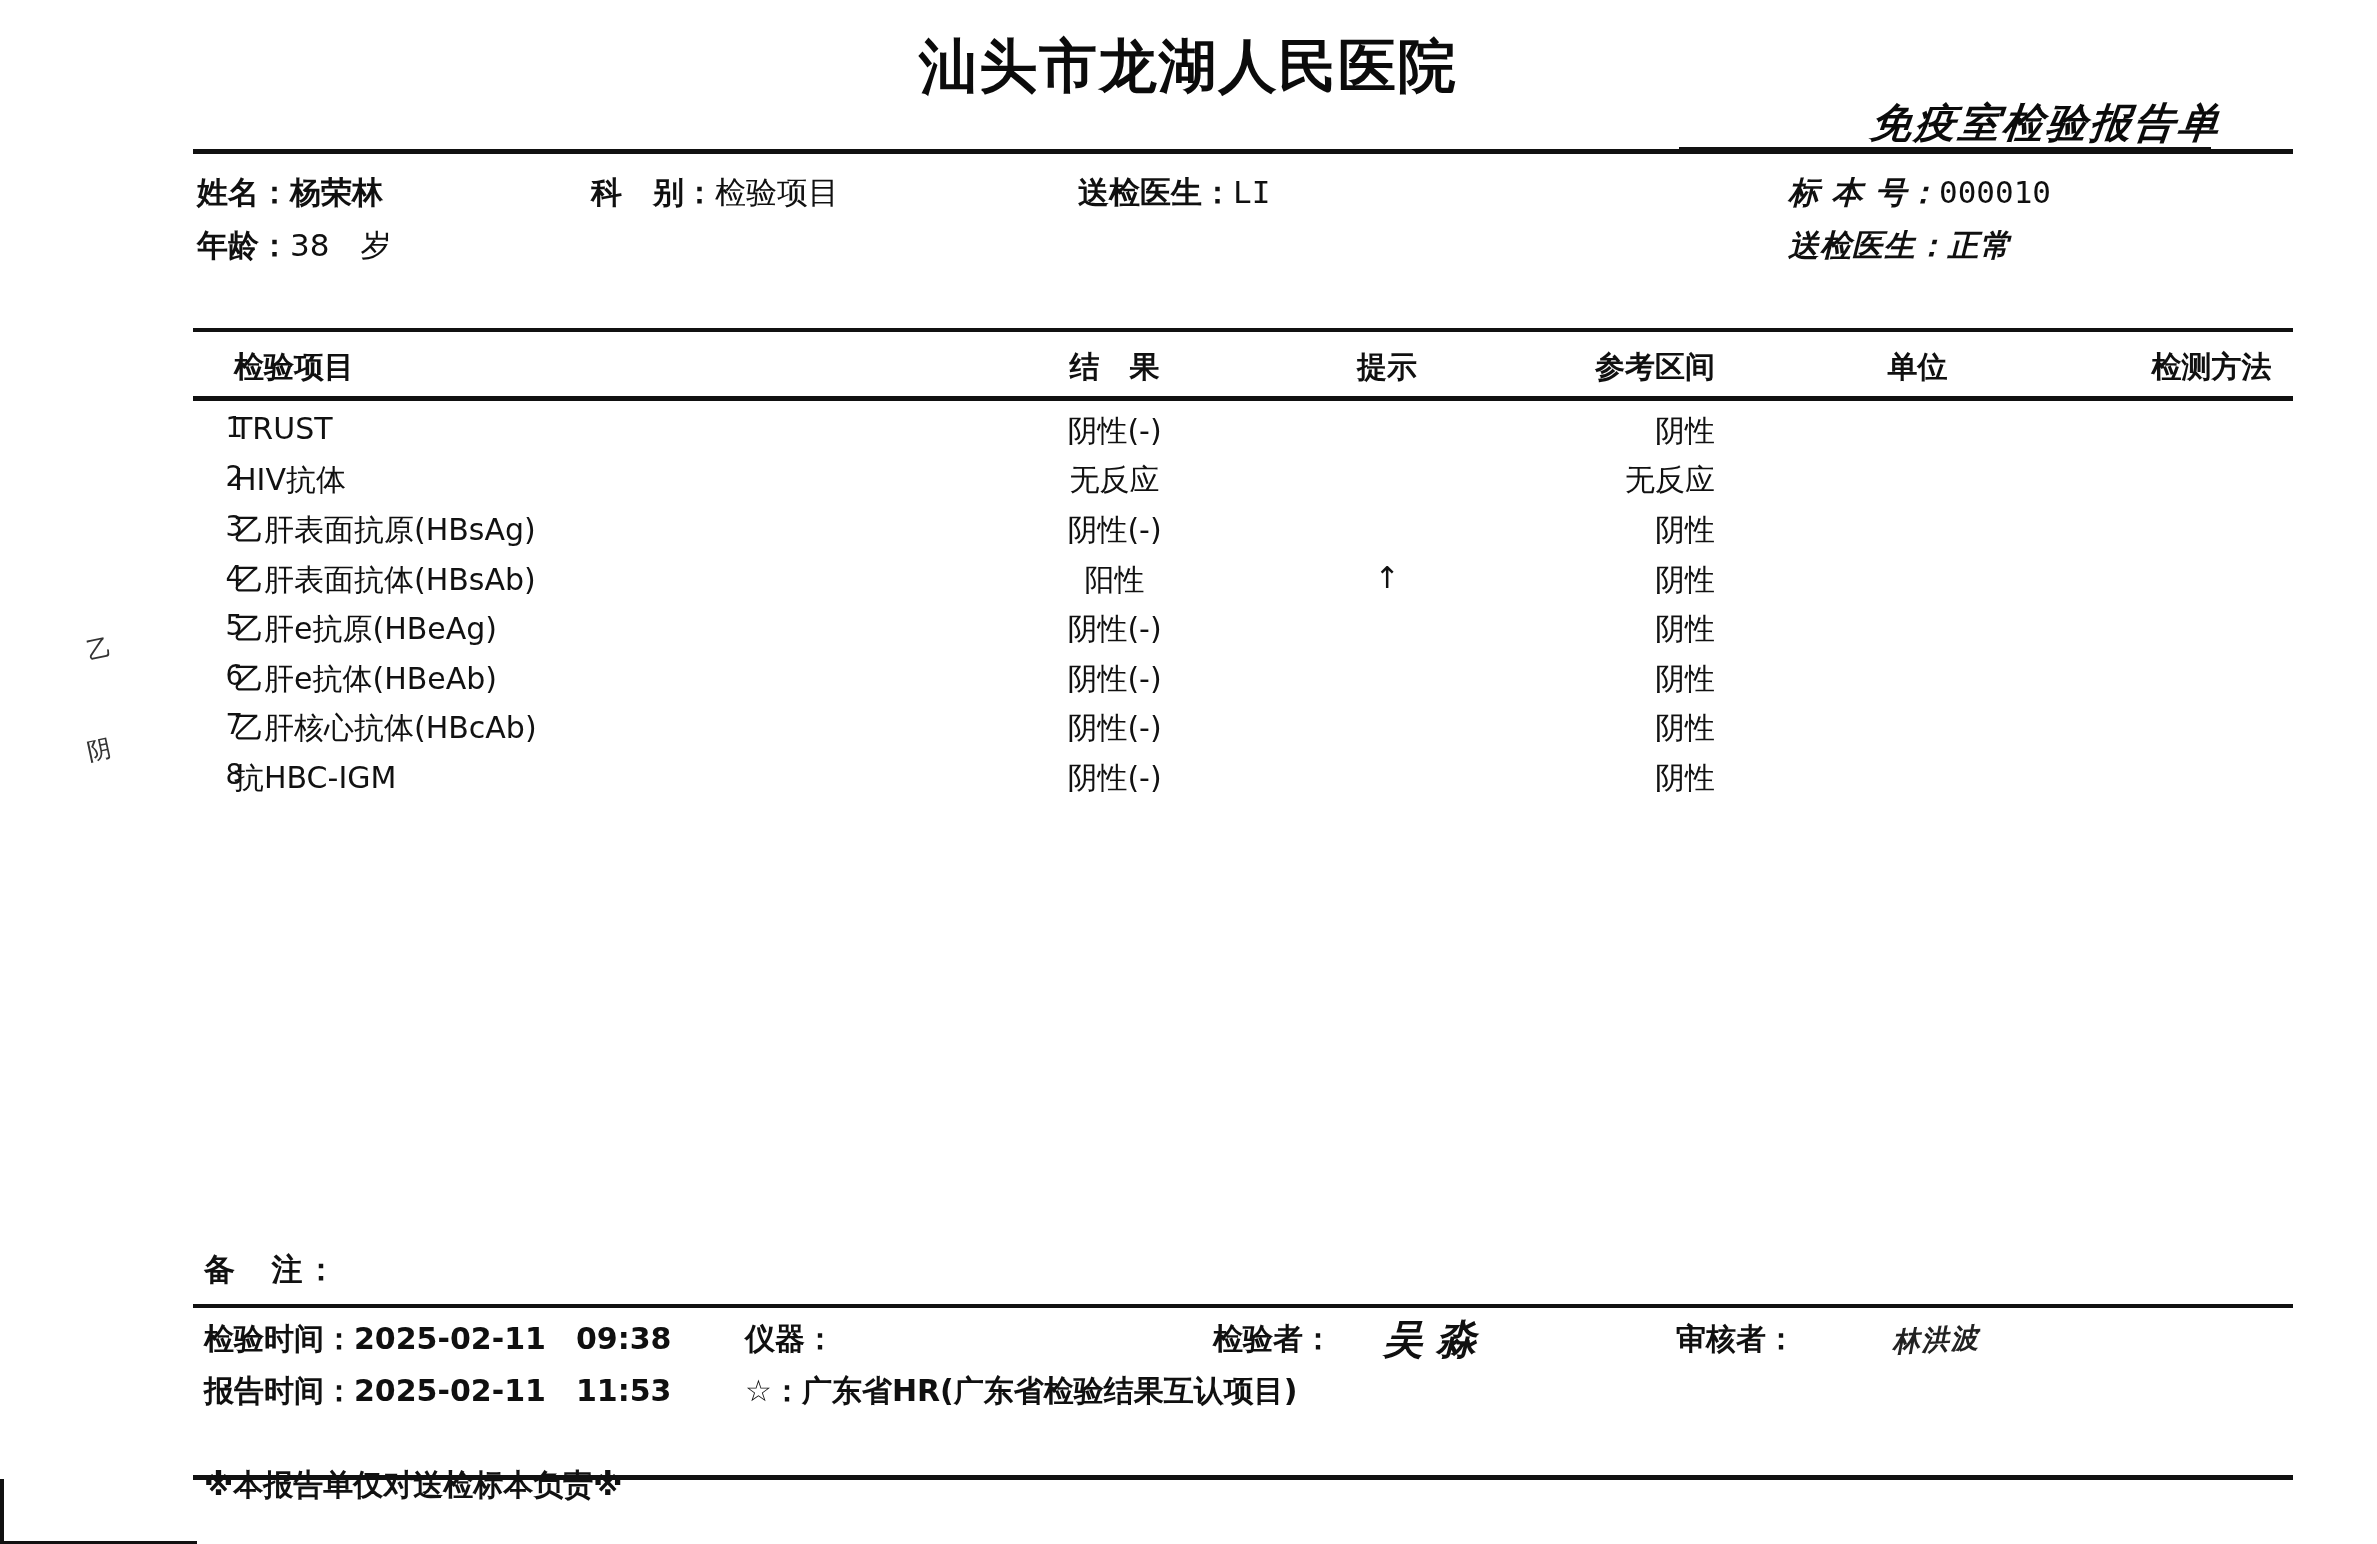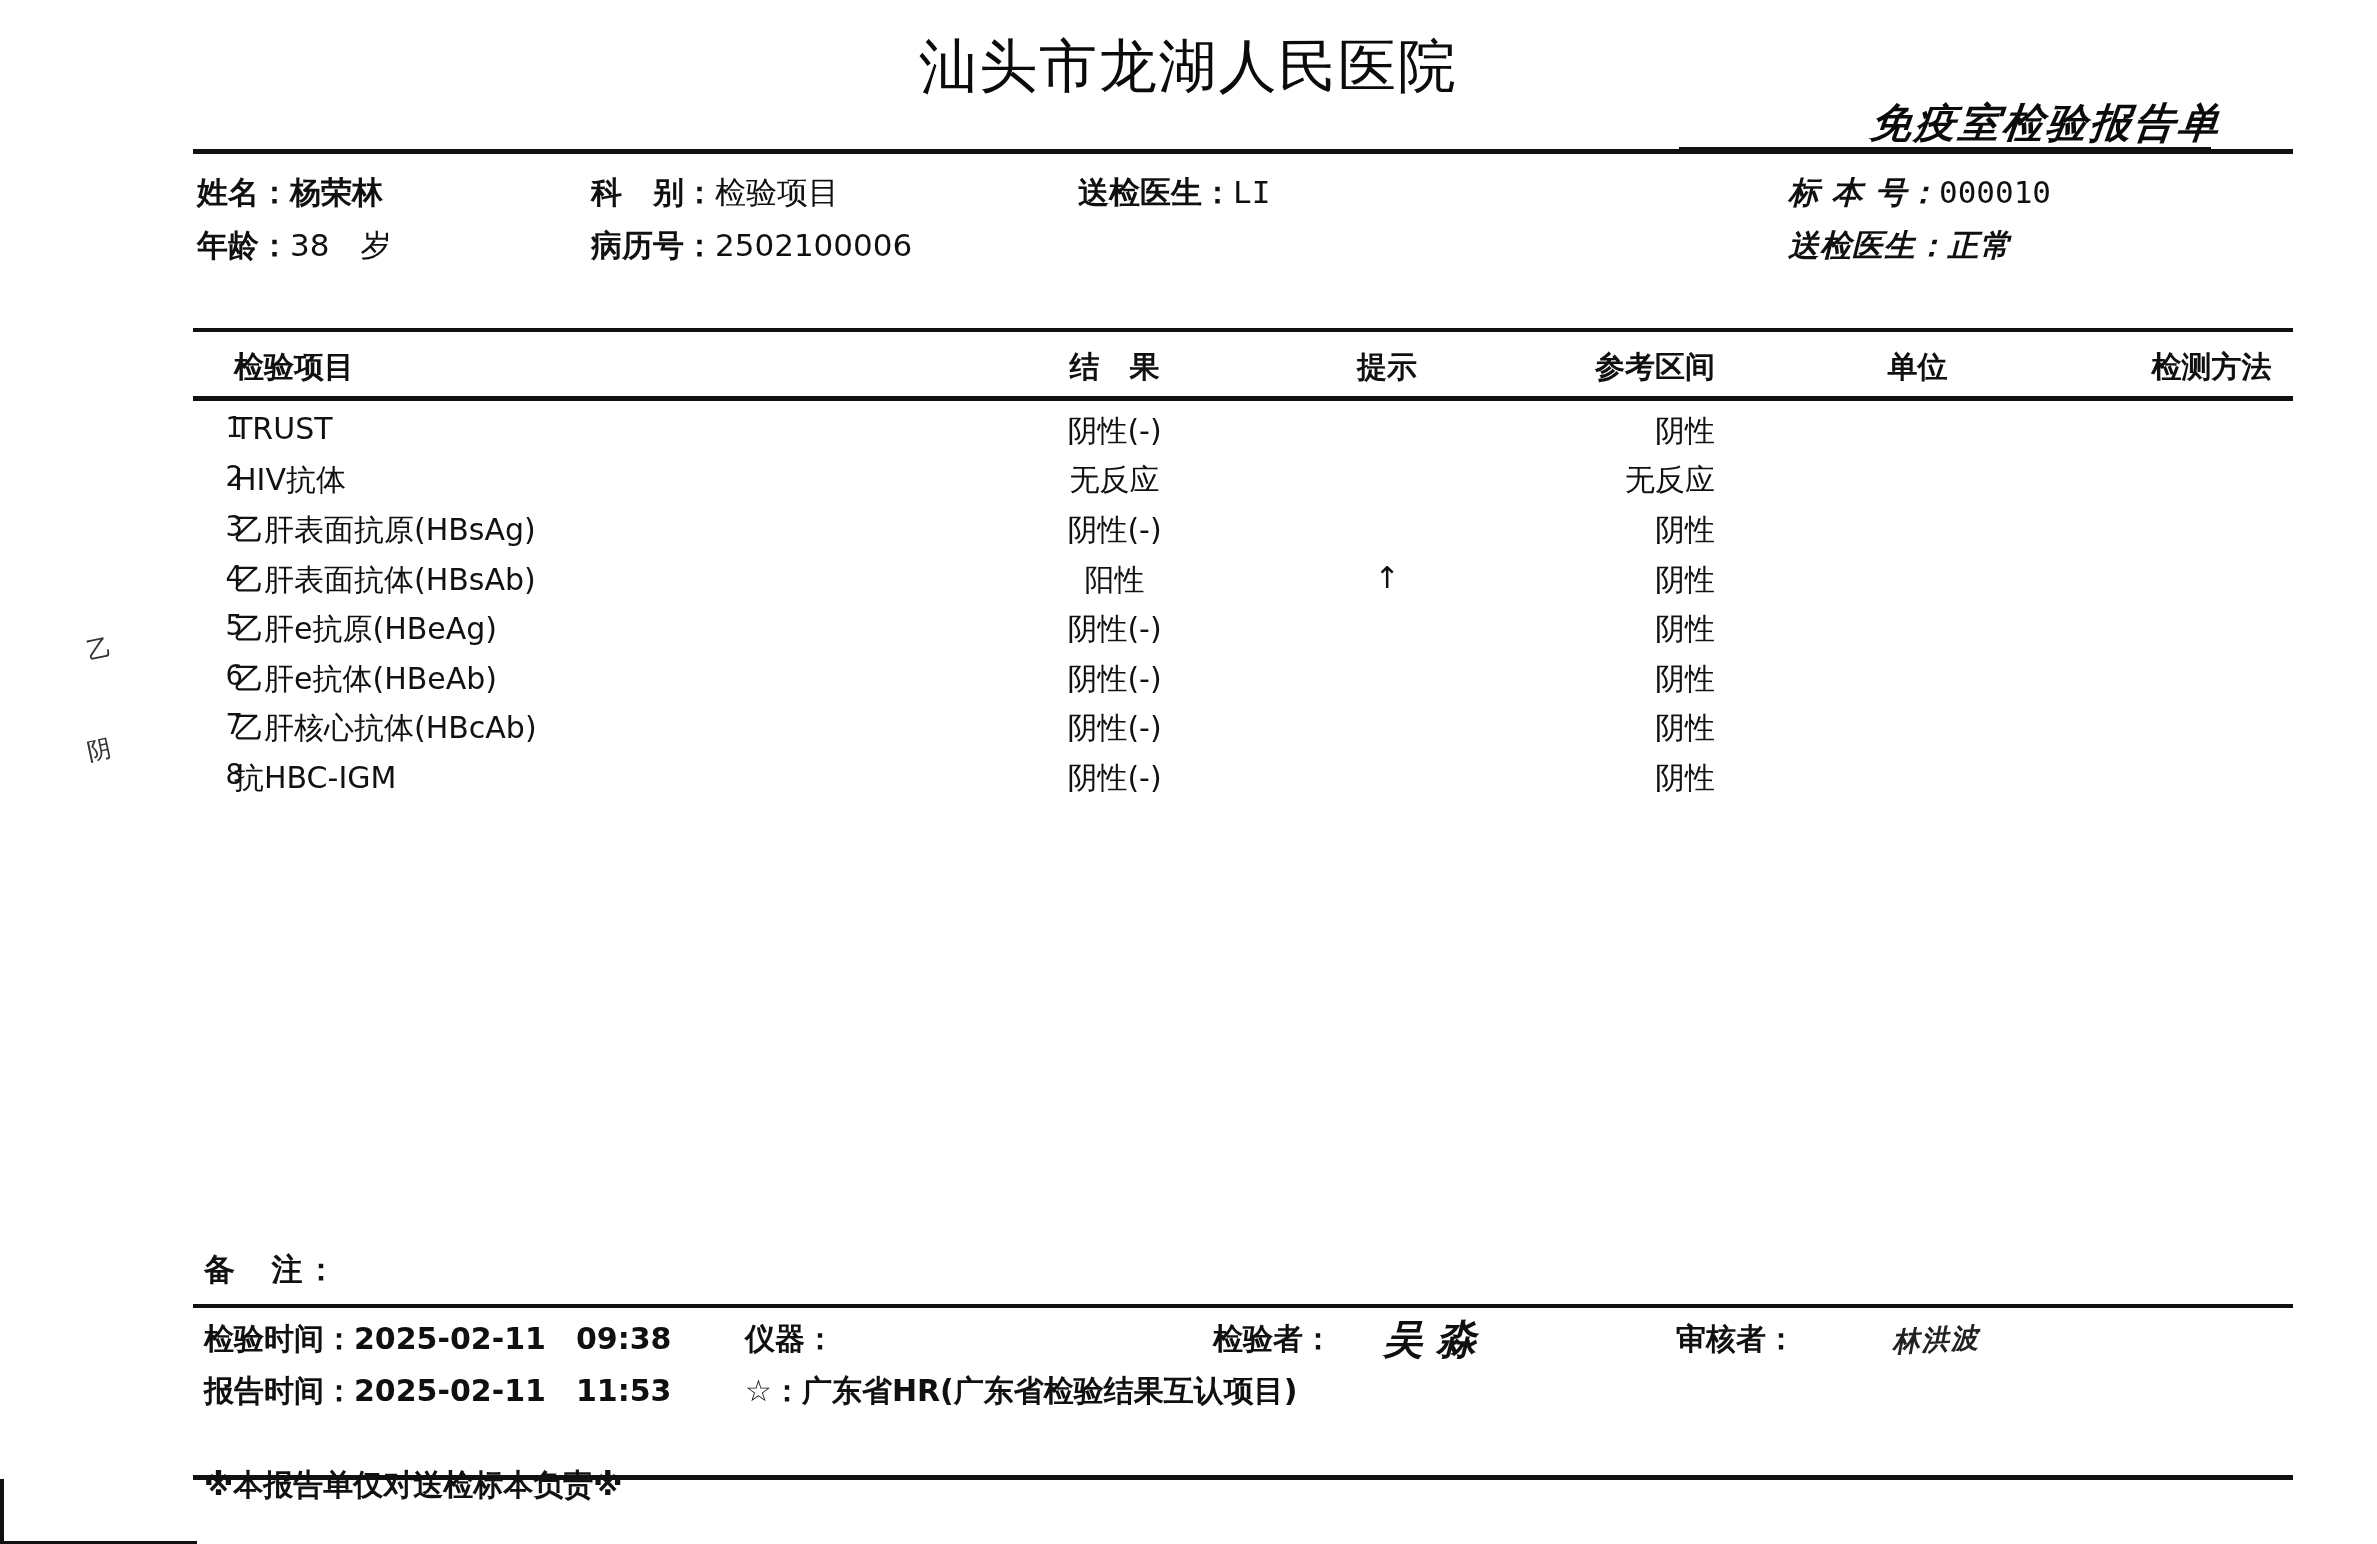--- a/index.html
+++ b/index.html
@@ -24,21 +24,21 @@
   }
 
   
   .hospital-title {
     position: absolute;
     left: 0;
     top: 27.5px;
     width: 2377px;
     text-align: center;
     font-family: "DejaVu Serif", "Liberation Serif", serif;
-    font-weight: normal;
+    font-weight: bold;
     font-size: 58px;
     letter-spacing: 1.8px;
     color: #0b0b0b;
   }
   .report-type {
     position: absolute;
     right: 156px;
     top: 96px;
     font-family: "DejaVu Serif", "Liberation Serif", serif;
     font-weight: bold;
@@ -210,23 +210,20 @@
       <span class="f-right">
         <span class="lbl handwrite">标 本 号：</span><span class="val mono">000010</span>
       </span>
     </div>
 
 
     <div class="info-row">
       <span class="f-name">
         <span class="lbl">年龄：</span><span class="val">38　岁</span>
       </span>
-      <span class="f-dept">
-        <span class="lbl">病历号：</span><span class="val">2502100006</span>
-      </span>
       <span class="f-right">
         <span class="lbl handwrite">送检医生：</span><span class="val handwrite">正常</span>
       </span>
     </div>
 
   </div>
 
   <div class="rule rule-info-bot"></div>
 
   <div class="col-head">

